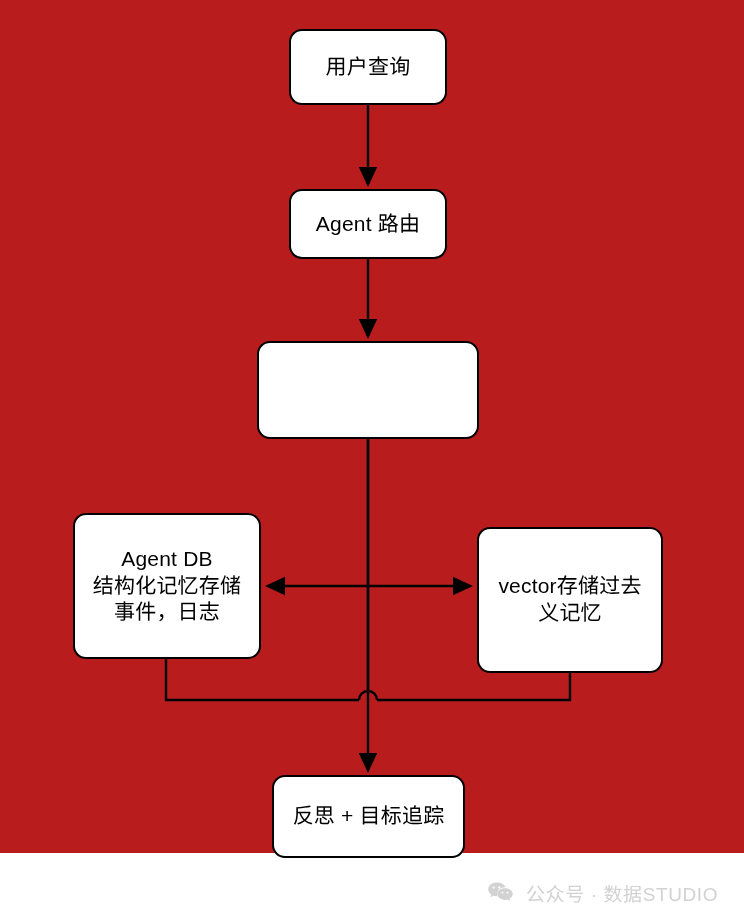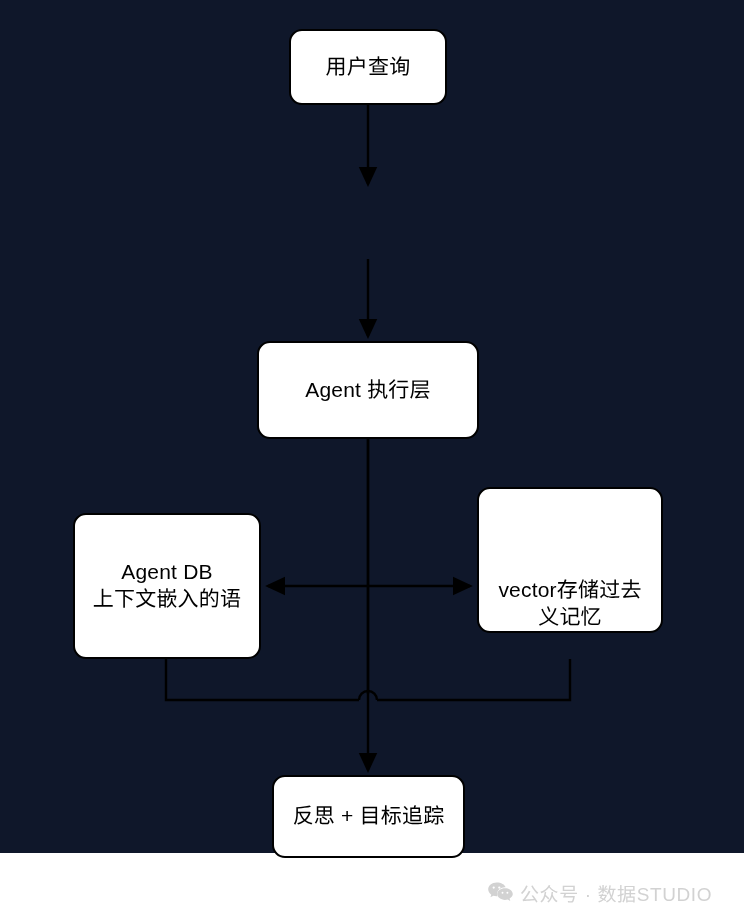--- a/index.html
+++ b/index.html
@@ -12,21 +12,21 @@
     width: 744px;
     height: 920px;
     overflow: hidden;
     font-family: "Liberation Sans", "DejaVu Sans", sans-serif;
     -webkit-font-smoothing: antialiased;
   }
   #canvas {
     position: relative;
     width: 744px;
     height: 853px;
-    background: #0f172a;
+    background: #b91c1c;
   }
   #edges {
     position: absolute;
     left: 0;
     top: 0;
     width: 744px;
     height: 920px;
     pointer-events: none;
   }
   .node {
@@ -48,31 +48,31 @@
   }
   .node .line {
     display: block;
     white-space: nowrap;
   }
   
   #node-user-query      { left: 289px; top: 29px;  width: 158px; height: 76px; }
   #node-agent-router    { left: 289px; top: 189px; width: 158px; height: 70px; }
   #node-agent-exec      { left: 257px; top: 341px; width: 222px; height: 98px; }
   #node-sqlite-db       { left: 73px;  top: 513px; width: 188px; height: 146px; }
-  #node-vector-store    { left: 477px; top: 487px; width: 186px; height: 146px; justify-content: flex-end; }
+  #node-vector-store    { left: 477px; top: 527px; width: 186px; height: 146px; }
   #node-reflection      { left: 272px; top: 775px; width: 193px; height: 83px; }
 
   
   #watermark {
     position: absolute;
     left: 488px;
     top: 879px;
     display: flex;
     align-items: center;
-    gap: 7px;
+    gap: 13px;
     color: #d2d2d2;
     font-size: 19px;
     letter-spacing: 0.6px;
     user-select: none;
     z-index: 3;
   }
   #watermark .wm-text { white-space: nowrap; }
   .wechat-icon { display: block; }
 </style>
 </head>
@@ -108,28 +108,31 @@
       <path d="M359,700 A9,9 0 0 1 377,700"></path>
 
       <line x1="368" y1="700" x2="368" y2="770" marker-end="url(#arrowhead)"></line>
     </g>
   </svg>
 
   <div class="node" id="node-user-query">
     <span class="line">用户查询</span>
   </div>
 
+  <div class="node" id="node-agent-router">
+    <span class="line">Agent 路由</span>
+  </div>
 
   <div class="node" id="node-agent-exec">
-    <span class="line">Agent 执行层</span>
   </div>
 
   <div class="node" id="node-sqlite-db">
     <span class="line">Agent DB</span>
-    <span class="line">上下文嵌入的语</span>
+    <span class="line">结构化记忆存储</span>
+    <span class="line">事件，日志</span>
   </div>
 
   <div class="node" id="node-vector-store">
     <span class="line">vector存储过去</span>
     <span class="line">义记忆</span>
   </div>
 
   <div class="node" id="node-reflection">
     <span class="line">反思 + 目标追踪</span>
   </div>

